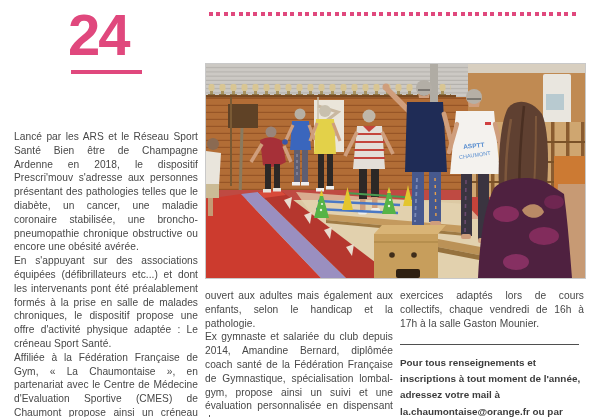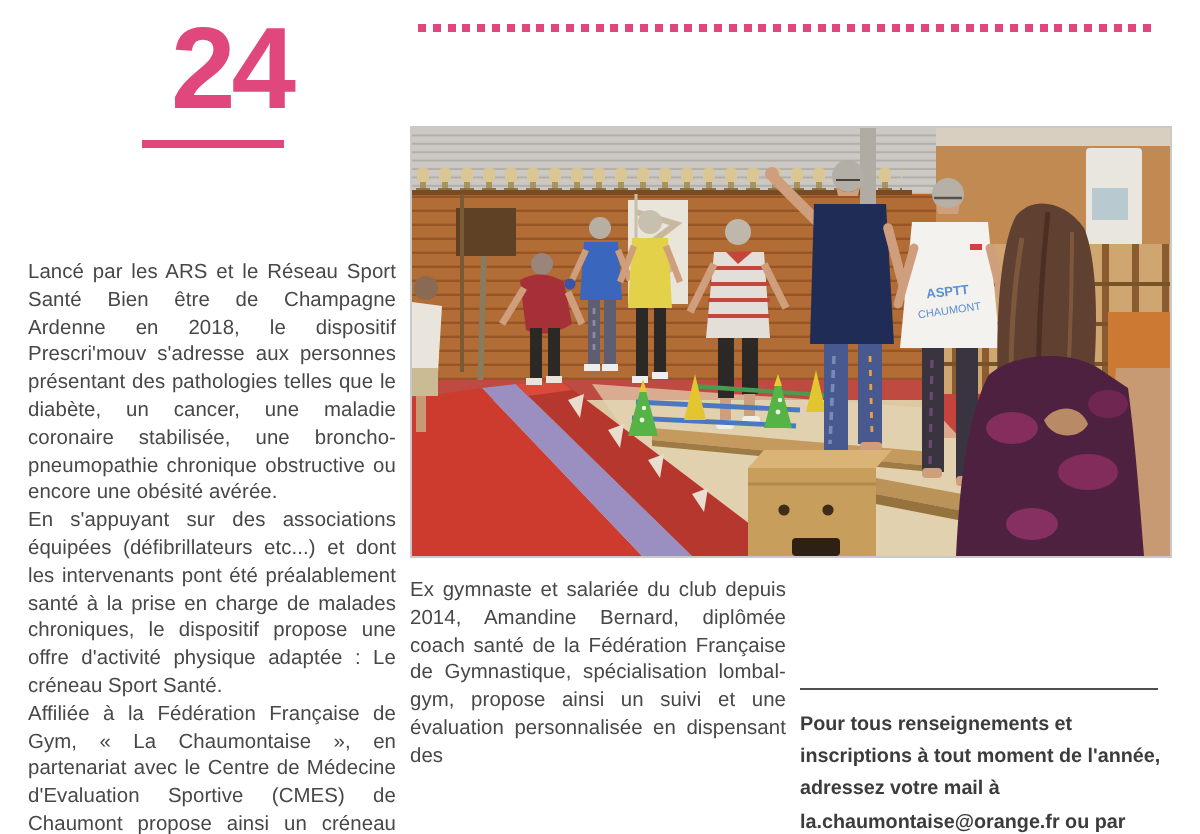--- a/index.html
+++ b/index.html
@@ -1,21 +1,21 @@
 <!DOCTYPE html>
 <html><head>
 <meta charset="utf-8">
 <style>
   html,body{margin:0;padding:0;background:#ffffff;}
   .page{
     position:relative;width:600px;height:417px;background:#fff;overflow:hidden;
     font-family:"Liberation Sans", sans-serif;
   }
   .page-num{
-    position:absolute;left:68px;top:6px;width:78px;text-align:right;
+    position:absolute;left:68px;top:6px;width:78px;text-align:left;
     font-size:58px;line-height:1.0;font-weight:800;letter-spacing:-2px;
     color:#e0487d;
   }
   .num-underline{
     position:absolute;left:71px;top:70px;width:71px;height:3.5px;background:#e0487d;
   }
   .title{
     position:absolute;left:14px;top:93px;margin:0;
     font-size:15.5px;font-weight:700;color:#3a393b;letter-spacing:0.2px;
   }
@@ -243,25 +243,29 @@
         <ellipse cx="338" cy="172" rx="15" ry="9" fill="#8e2f63" opacity="0.8"></ellipse>
         <ellipse cx="310" cy="198" rx="13" ry="8" fill="#93356a" opacity="0.8"></ellipse>
         <ellipse cx="348" cy="138" rx="10" ry="7" fill="#7e2a58" opacity="0.7"></ellipse>
         <path d="M316,146 C322,138 334,138 338,148 C334,156 320,156 316,146 Z" fill="#b98a66"></path>
       </g>
     </svg>
   </div>
 
   <div class="col col-left">
     <p>Lancé par les ARS et le Réseau Sport Santé Bien être de Champagne Ardenne en 2018, le dispositif Prescri'mouv s'adresse aux personnes présentant des pathologies telles que le diabète, un cancer, une maladie coronaire stabilisée, une broncho-pneumopathie chronique obstructive ou encore une obésité avérée.</p>
-    <p>En s'appuyant sur des associations équipées (défibrillateurs etc...) et dont les intervenants pont été préalablement santé à la prise en charge de malades chroniques, le dispositif propose une offre d'activité physique adaptée : Le créneau Sport Santé.</p>
+    <p>En s'appuyant sur des associations équipées (défibrillateurs etc...) et dont les intervenants pont été préalablement formés à la prise en salle de malades chroniques, le dispositif propose une offre d'activité physique adaptée : Le créneau Sport Santé.</p>
     <p>Affiliée à la Fédération Française de Gym, « La Chaumontaise », en partenariat avec le Centre de Médecine d'Evaluation Sportive (CMES) de Chaumont propose ainsi un créneau spécifique,</p>
   </div>
 
   <div class="col col-mid">
+    <p>ouvert aux adultes mais également aux enfants, selon le handicap et la pathologie.</p>
     <p>Ex gymnaste et salariée du club depuis 2014, Amandine Bernard, diplômée coach santé de la Fédération Française de Gymnastique, spécialisation lombal-gym, propose ainsi un suivi et une évaluation personnalisée en dispensant des</p>
   </div>
 
+  <div class="col col-right">
+    <p>exercices adaptés lors de cours collectifs, chaque vendredi de 16h à 17h à la salle Gaston Mounier.</p>
+  </div>
 
   <div class="rule"></div>
   <div class="contact">Pour tous renseignements et inscriptions à tout moment de l'année, adressez votre mail à la.chaumontaise@orange.fr ou par téléphone au 06.15.38.50.02.</div>
 
 </div>
 
 </body></html>

